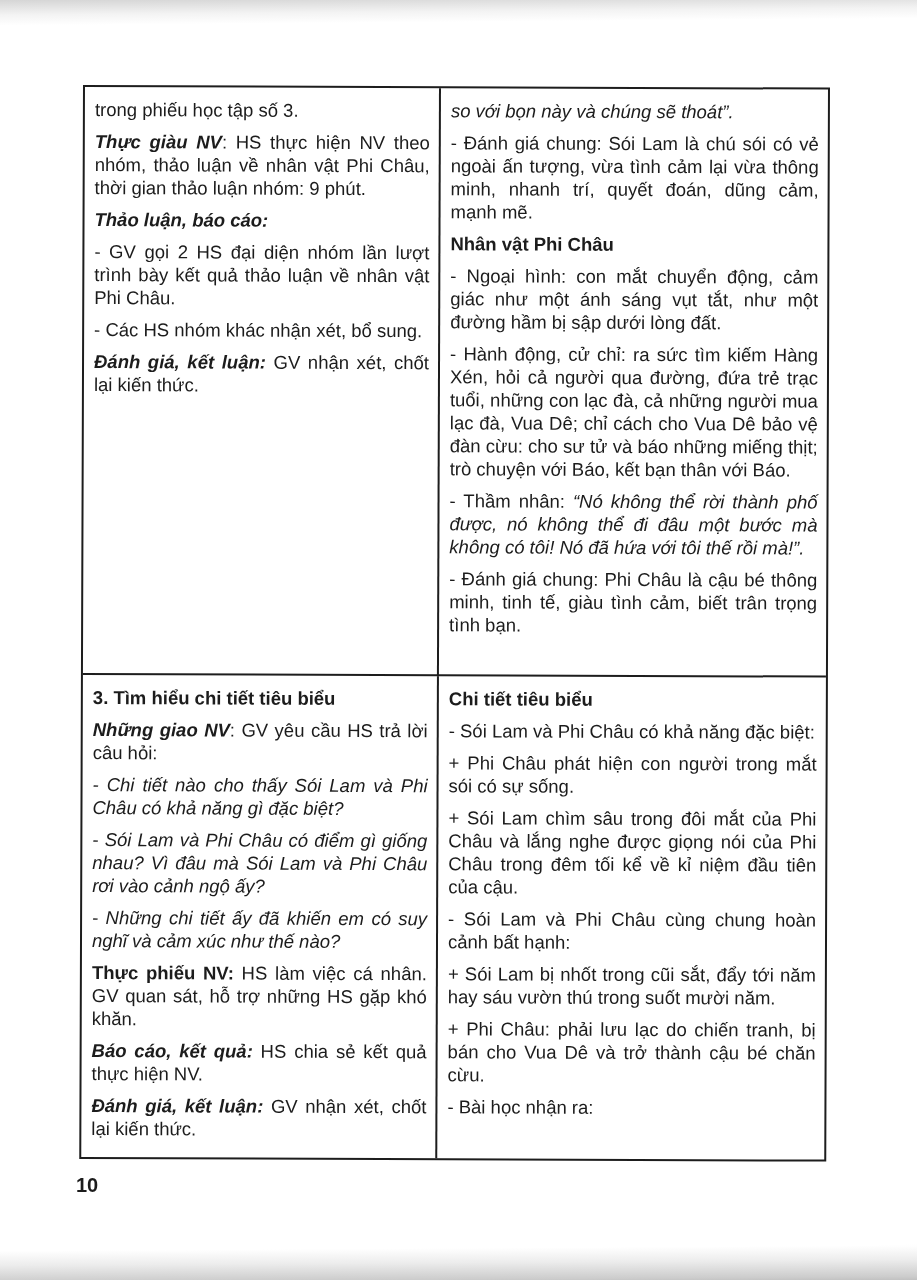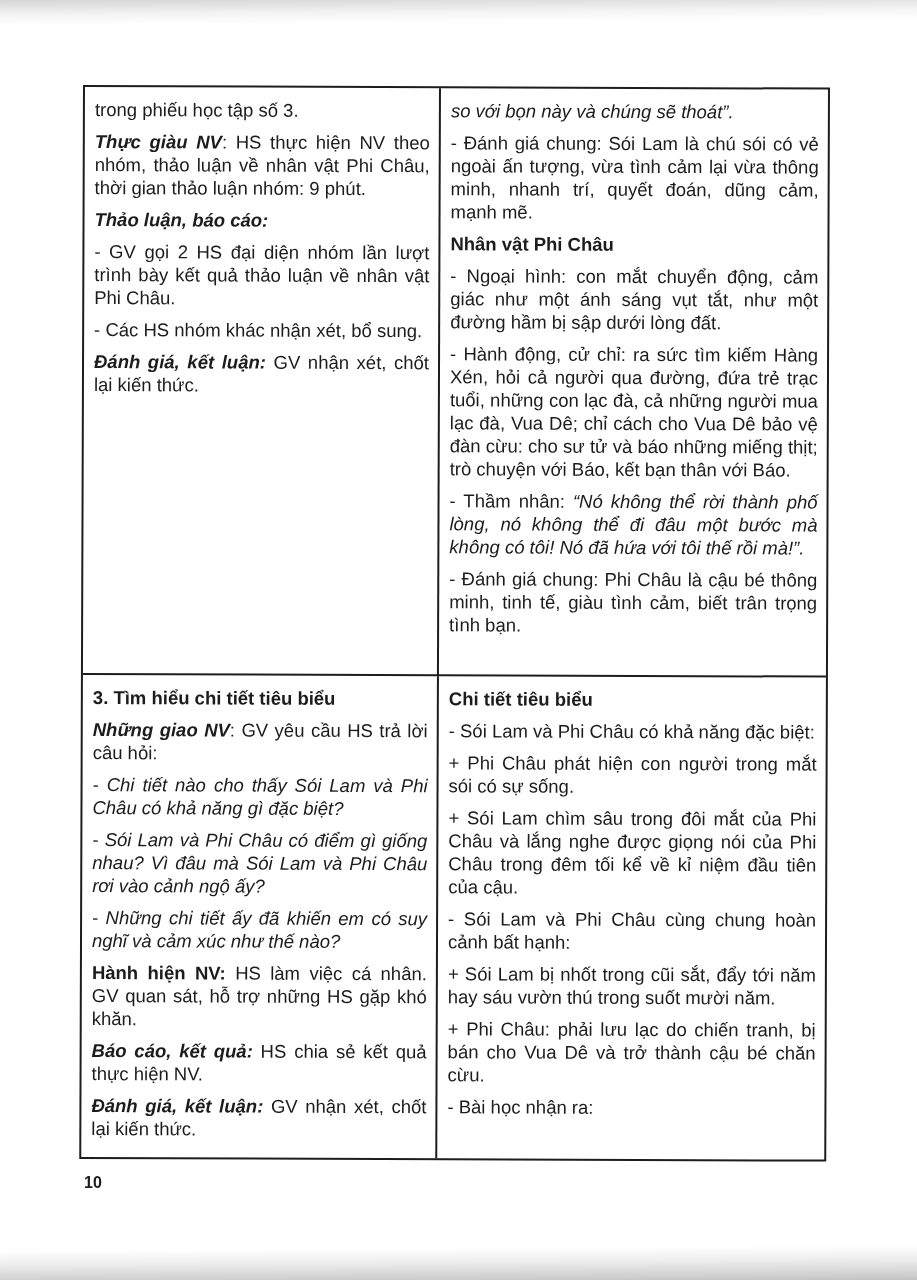--- a/index.html
+++ b/index.html
@@ -34,22 +34,22 @@
   .t-row.first > .cell { border-bottom: 2.5px solid #1d1d1d; min-height: 588px; }
   .t-row.second > .cell { min-height: 478px; }
   .cell { padding: 2px 9px 8px 10px; }
   .cell.left { border-right: 2.5px solid #1d1d1d; }
   .cell p { margin: 9px 0; text-align: justify; }
   .cell p.nj { text-align: left; }
   .b  { font-weight: bold; }
   .i  { font-style: italic; }
   .bi { font-weight: bold; font-style: italic; }
   .page-number {
-    position: absolute; left: 84px; top: 1174px;
-    font-size: 16px; font-weight: bold;
+    position: absolute; left: 76px; top: 1174px;
+    font-size: 20px; font-weight: bold;
   }
 </style>
 </head>
 <body>
 
 <div class="scan">
   <div class="edge-top"></div>
 
   <div class="lesson-table">
 
@@ -61,33 +61,33 @@
         <p>- GV gọi 2 HS đại diện nhóm lần lượt trình bày kết quả thảo luận về nhân vật Phi Châu.</p>
         <p>- Các HS nhóm khác nhận xét, bổ sung.</p>
         <p><span class="bi">Đánh giá, kết luận:</span><span> GV nhận xét, chốt lại kiến thức.</span></p>
       </div>
       <div class="cell">
         <p class="i">so với bọn này và chúng sẽ thoát”.</p>
         <p>- Đánh giá chung: Sói Lam là chú sói có vẻ ngoài ấn tượng, vừa tình cảm lại vừa thông minh, nhanh trí, quyết đoán, dũng cảm, mạnh mẽ.</p>
         <p class="b nj">Nhân vật Phi Châu</p>
         <p>- Ngoại hình: con mắt chuyển động, cảm giác như một ánh sáng vụt tắt, như một đường hầm bị sập dưới lòng đất.</p>
         <p>- Hành động, cử chỉ: ra sức tìm kiếm Hàng Xén, hỏi cả người qua đường, đứa trẻ trạc tuổi, những con lạc đà, cả những người mua lạc đà, Vua Dê; chỉ cách cho Vua Dê bảo vệ đàn cừu: cho sư tử và báo những miếng thịt; trò chuyện với Báo, kết bạn thân với Báo.</p>
-        <p><span>- Thầm nhân: </span><span class="i">“Nó không thể rời thành phố lòng, nó không thể đi đâu một bước mà không có tôi!  Nó đã hứa với tôi thế rồi mà!”.</span></p>
+        <p><span>- Thầm nhân: </span><span class="i">“Nó không thể rời thành phố được, nó không thể đi đâu một bước mà không có tôi!  Nó đã hứa với tôi thế rồi mà!”.</span></p>
         <p>- Đánh giá chung: Phi Châu là cậu bé thông minh, tinh tế, giàu tình cảm, biết trân trọng tình bạn.</p>
       </div>
     </div>
 
     <div class="t-row second">
       <div class="cell left">
         <p class="b nj">3. Tìm hiểu chi tiết tiêu biểu</p>
         <p><span class="bi">Những giao NV</span><span>: GV yêu cầu HS trả lời câu hỏi:</span></p>
         <p class="i">- Chi tiết nào cho thấy Sói Lam và Phi Châu có khả năng gì đặc biệt?</p>
         <p class="i">- Sói Lam và Phi Châu có điểm gì giống nhau? Vì đâu mà Sói Lam và Phi Châu rơi vào cảnh ngộ ấy?</p>
         <p class="i">- Những chi tiết ấy đã khiến em có suy nghĩ và cảm xúc như thế nào?</p>
-        <p><span class="b">Hành hiện NV:</span><span> HS làm việc cá nhân. GV quan sát, hỗ trợ những HS gặp khó khăn.</span></p>
+        <p><span class="b">Thực phiếu NV:</span><span> HS làm việc cá nhân. GV quan sát, hỗ trợ những HS gặp khó khăn.</span></p>
         <p><span class="bi">Báo cáo, kết quả:</span><span> HS chia sẻ kết quả thực hiện NV.</span></p>
         <p><span class="bi">Đánh giá, kết luận:</span><span> GV nhận xét, chốt lại kiến thức.</span></p>
       </div>
       <div class="cell">
         <p class="b nj">Chi tiết tiêu biểu</p>
         <p class="nj">- Sói Lam và Phi Châu có khả năng đặc biệt:</p>
         <p>+ Phi Châu phát hiện con người trong mắt sói có sự sống.</p>
         <p>+ Sói Lam chìm sâu trong đôi mắt của Phi Châu và lắng nghe được giọng nói của Phi Châu trong đêm tối kể về kỉ niệm đầu tiên của cậu.</p>
         <p>- Sói Lam và Phi Châu cùng chung hoàn cảnh bất hạnh:</p>
         <p>+ Sói Lam bị nhốt trong cũi sắt, đẩy tới năm hay sáu vườn thú trong suốt mười năm.</p>

